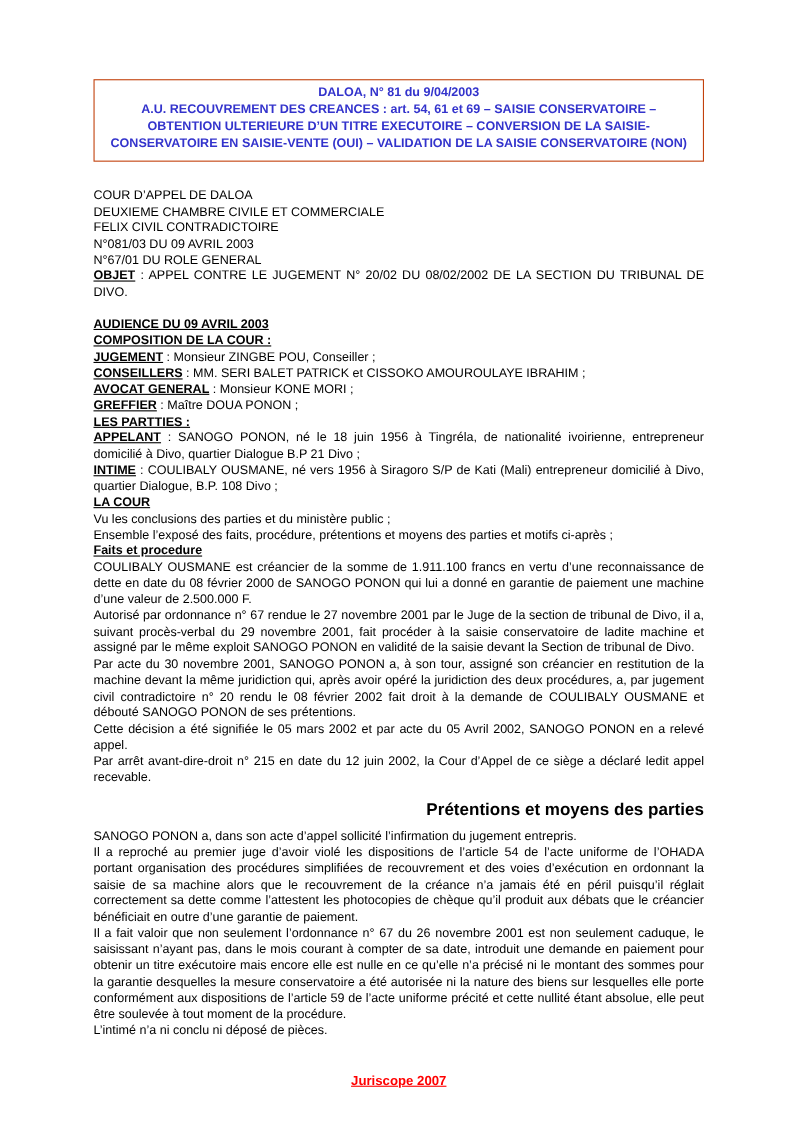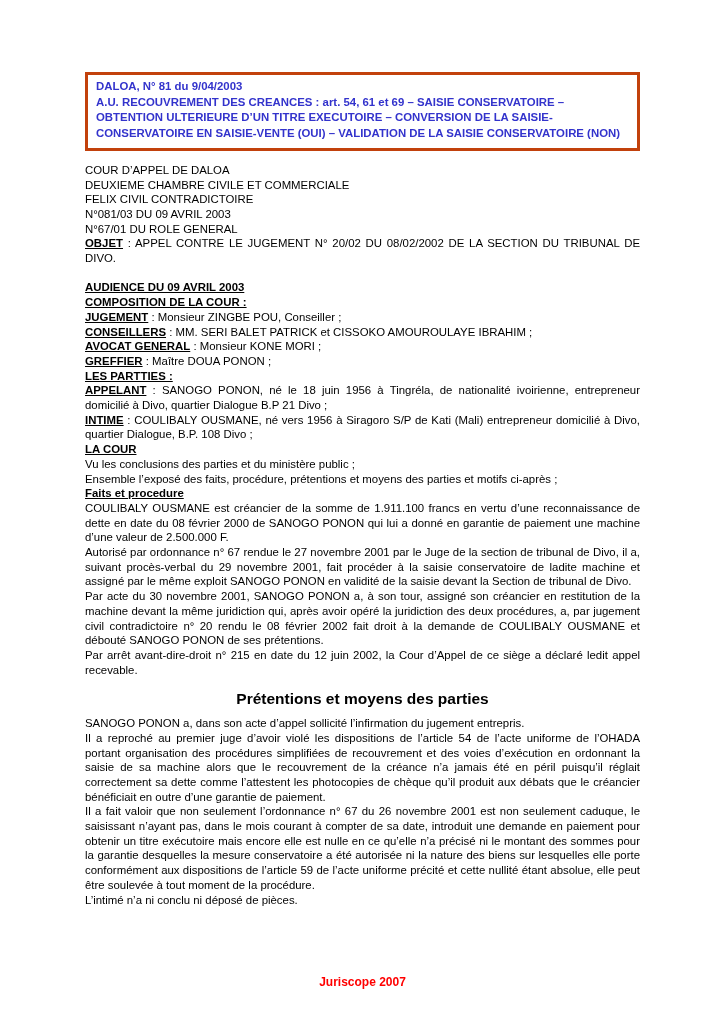--- a/index.html
+++ b/index.html
@@ -11,46 +11,48 @@
     padding: 72px 84px 34px 85px;
     display: flex;
     flex-direction: column;
     background: #ffffff;
     color: #000000;
     font-family: "Liberation Sans", sans-serif;
     font-size: 11.4px;
     line-height: 14.7px;
   }
   .header-box {
-    border: 3px solid #c2410c;
+    border: 1px solid #c2410c;
     color: #3333cc;
     font-weight: bold;
+    text-align: center;
     padding: 4px 8px 7px 8px;
-    margin-bottom: 12px;
+    margin-bottom: 24px;
     line-height: 15.2px;
   }
   .header-box .ref-line { margin-bottom: 1px; }
   .doc-body { }
   .para { margin: 0; text-align: justify; }
   .u { text-decoration: underline; font-weight: bold; }
   .blank-line { height: 14.7px; }
   .section-heading {
     font-family: "Liberation Sans", sans-serif;
     font-size: 15.5px;
     font-weight: bold;
     margin: 15px 0 9px 0;
-    text-align: center;
+    text-align: right;
   }
   .footer {
     margin-top: auto;
     padding-top: 22px;
     text-align: center;
     color: #ff0000;
     font-weight: bold;
     font-size: 12px;
+    text-decoration: underline;
   }
 </style>
 </head>
 <body>
 
 <div class="page">
 
   <div class="header-box">
     <div class="ref-line">DALOA, N° 81 du 9/04/2003</div>
     <div>A.U. RECOUVREMENT DES CREANCES : art. 54, 61 et 69 – SAISIE CONSERVATOIRE  – OBTENTION ULTERIEURE D’UN TITRE EXECUTOIRE – CONVERSION DE LA SAISIE-CONSERVATOIRE EN SAISIE-VENTE (OUI) – VALIDATION DE LA SAISIE CONSERVATOIRE (NON)</div>
@@ -73,20 +75,21 @@
       <p class="para"><span class="u">LES PARTTIES :</span></p>
       <p class="para"><span class="u">APPELANT</span><span> : SANOGO PONON, né le 18 juin 1956 à Tingréla, de nationalité ivoirienne, entrepreneur domicilié à Divo, quartier Dialogue B.P 21 Divo ;</span></p>
       <p class="para"><span class="u">INTIME</span><span> : COULIBALY OUSMANE, né vers 1956 à Siragoro S/P de Kati (Mali) entrepreneur domicilié à Divo, quartier Dialogue, B.P. 108 Divo ;</span></p>
       <p class="para"><span class="u">LA COUR</span></p>
       <p class="para"><span>Vu les conclusions des parties et du ministère public ;</span></p>
       <p class="para"><span>Ensemble l’exposé des faits, procédure, prétentions et moyens des parties et motifs ci-après ;</span></p>
       <p class="para"><span class="u">Faits et procedure</span></p>
       <p class="para"><span>COULIBALY OUSMANE est créancier de la somme de 1.911.100 francs en vertu d’une reconnaissance de dette en date du 08 février 2000 de SANOGO PONON qui lui a donné en garantie de paiement une machine d’une valeur de 2.500.000 F.</span></p>
       <p class="para"><span>Autorisé par ordonnance n° 67 rendue le 27 novembre 2001 par le Juge de la section de tribunal de Divo, il a, suivant procès-verbal du 29 novembre 2001, fait procéder à la saisie conservatoire de ladite machine et assigné par le même exploit SANOGO PONON en validité de la saisie devant la Section de tribunal de Divo.</span></p>
       <p class="para"><span>Par acte du 30 novembre 2001, SANOGO PONON a, à son tour, assigné son créancier en restitution de la machine devant la même juridiction qui, après avoir opéré la juridiction des deux procédures, a, par jugement civil contradictoire n° 20 rendu le 08 février 2002 fait droit à la demande de COULIBALY OUSMANE et débouté SANOGO PONON de ses prétentions.</span></p>
+      <p class="para"><span>Cette décision a été signifiée le 05 mars 2002 et par acte du 05 Avril 2002, SANOGO PONON en a relevé appel.</span></p>
       <p class="para"><span>Par arrêt  avant-dire-droit n° 215 en date du 12 juin 2002, la Cour d’Appel de ce siège a déclaré ledit appel recevable.</span></p>
       <h2 class="section-heading">Prétentions et moyens des parties</h2>
       <p class="para"><span> SANOGO PONON a, dans son acte d’appel sollicité l’infirmation du jugement entrepris.</span></p>
       <p class="para"><span>Il a reproché au premier juge d’avoir violé les dispositions de l’article 54 de l’acte uniforme de l’OHADA portant organisation des procédures simplifiées de recouvrement et des voies d’exécution en ordonnant la saisie de sa machine alors que le recouvrement de la créance n’a jamais été en péril puisqu’il réglait correctement sa dette comme l’attestent les photocopies de chèque qu’il produit aux débats que le créancier bénéficiait en outre d’une garantie de paiement.</span></p>
       <p class="para"><span>Il a fait valoir que non seulement l’ordonnance n° 67 du 26 novembre 2001 est non seulement caduque, le saisissant n’ayant pas, dans le mois courant à compter de sa date, introduit une demande en paiement pour obtenir un titre exécutoire mais encore elle est nulle en ce qu’elle n’a précisé ni le montant des sommes pour la garantie desquelles la mesure conservatoire a été autorisée ni la nature des biens sur lesquelles elle porte conformément aux dispositions de l’article 59 de l’acte uniforme précité et cette nullité étant absolue, elle peut être soulevée à tout moment de la procédure.</span></p>
       <p class="para"><span>L’intimé n’a ni conclu ni déposé de pièces.</span></p>
     </div>
 
   <div class="footer">Juriscope 2007</div>
 

